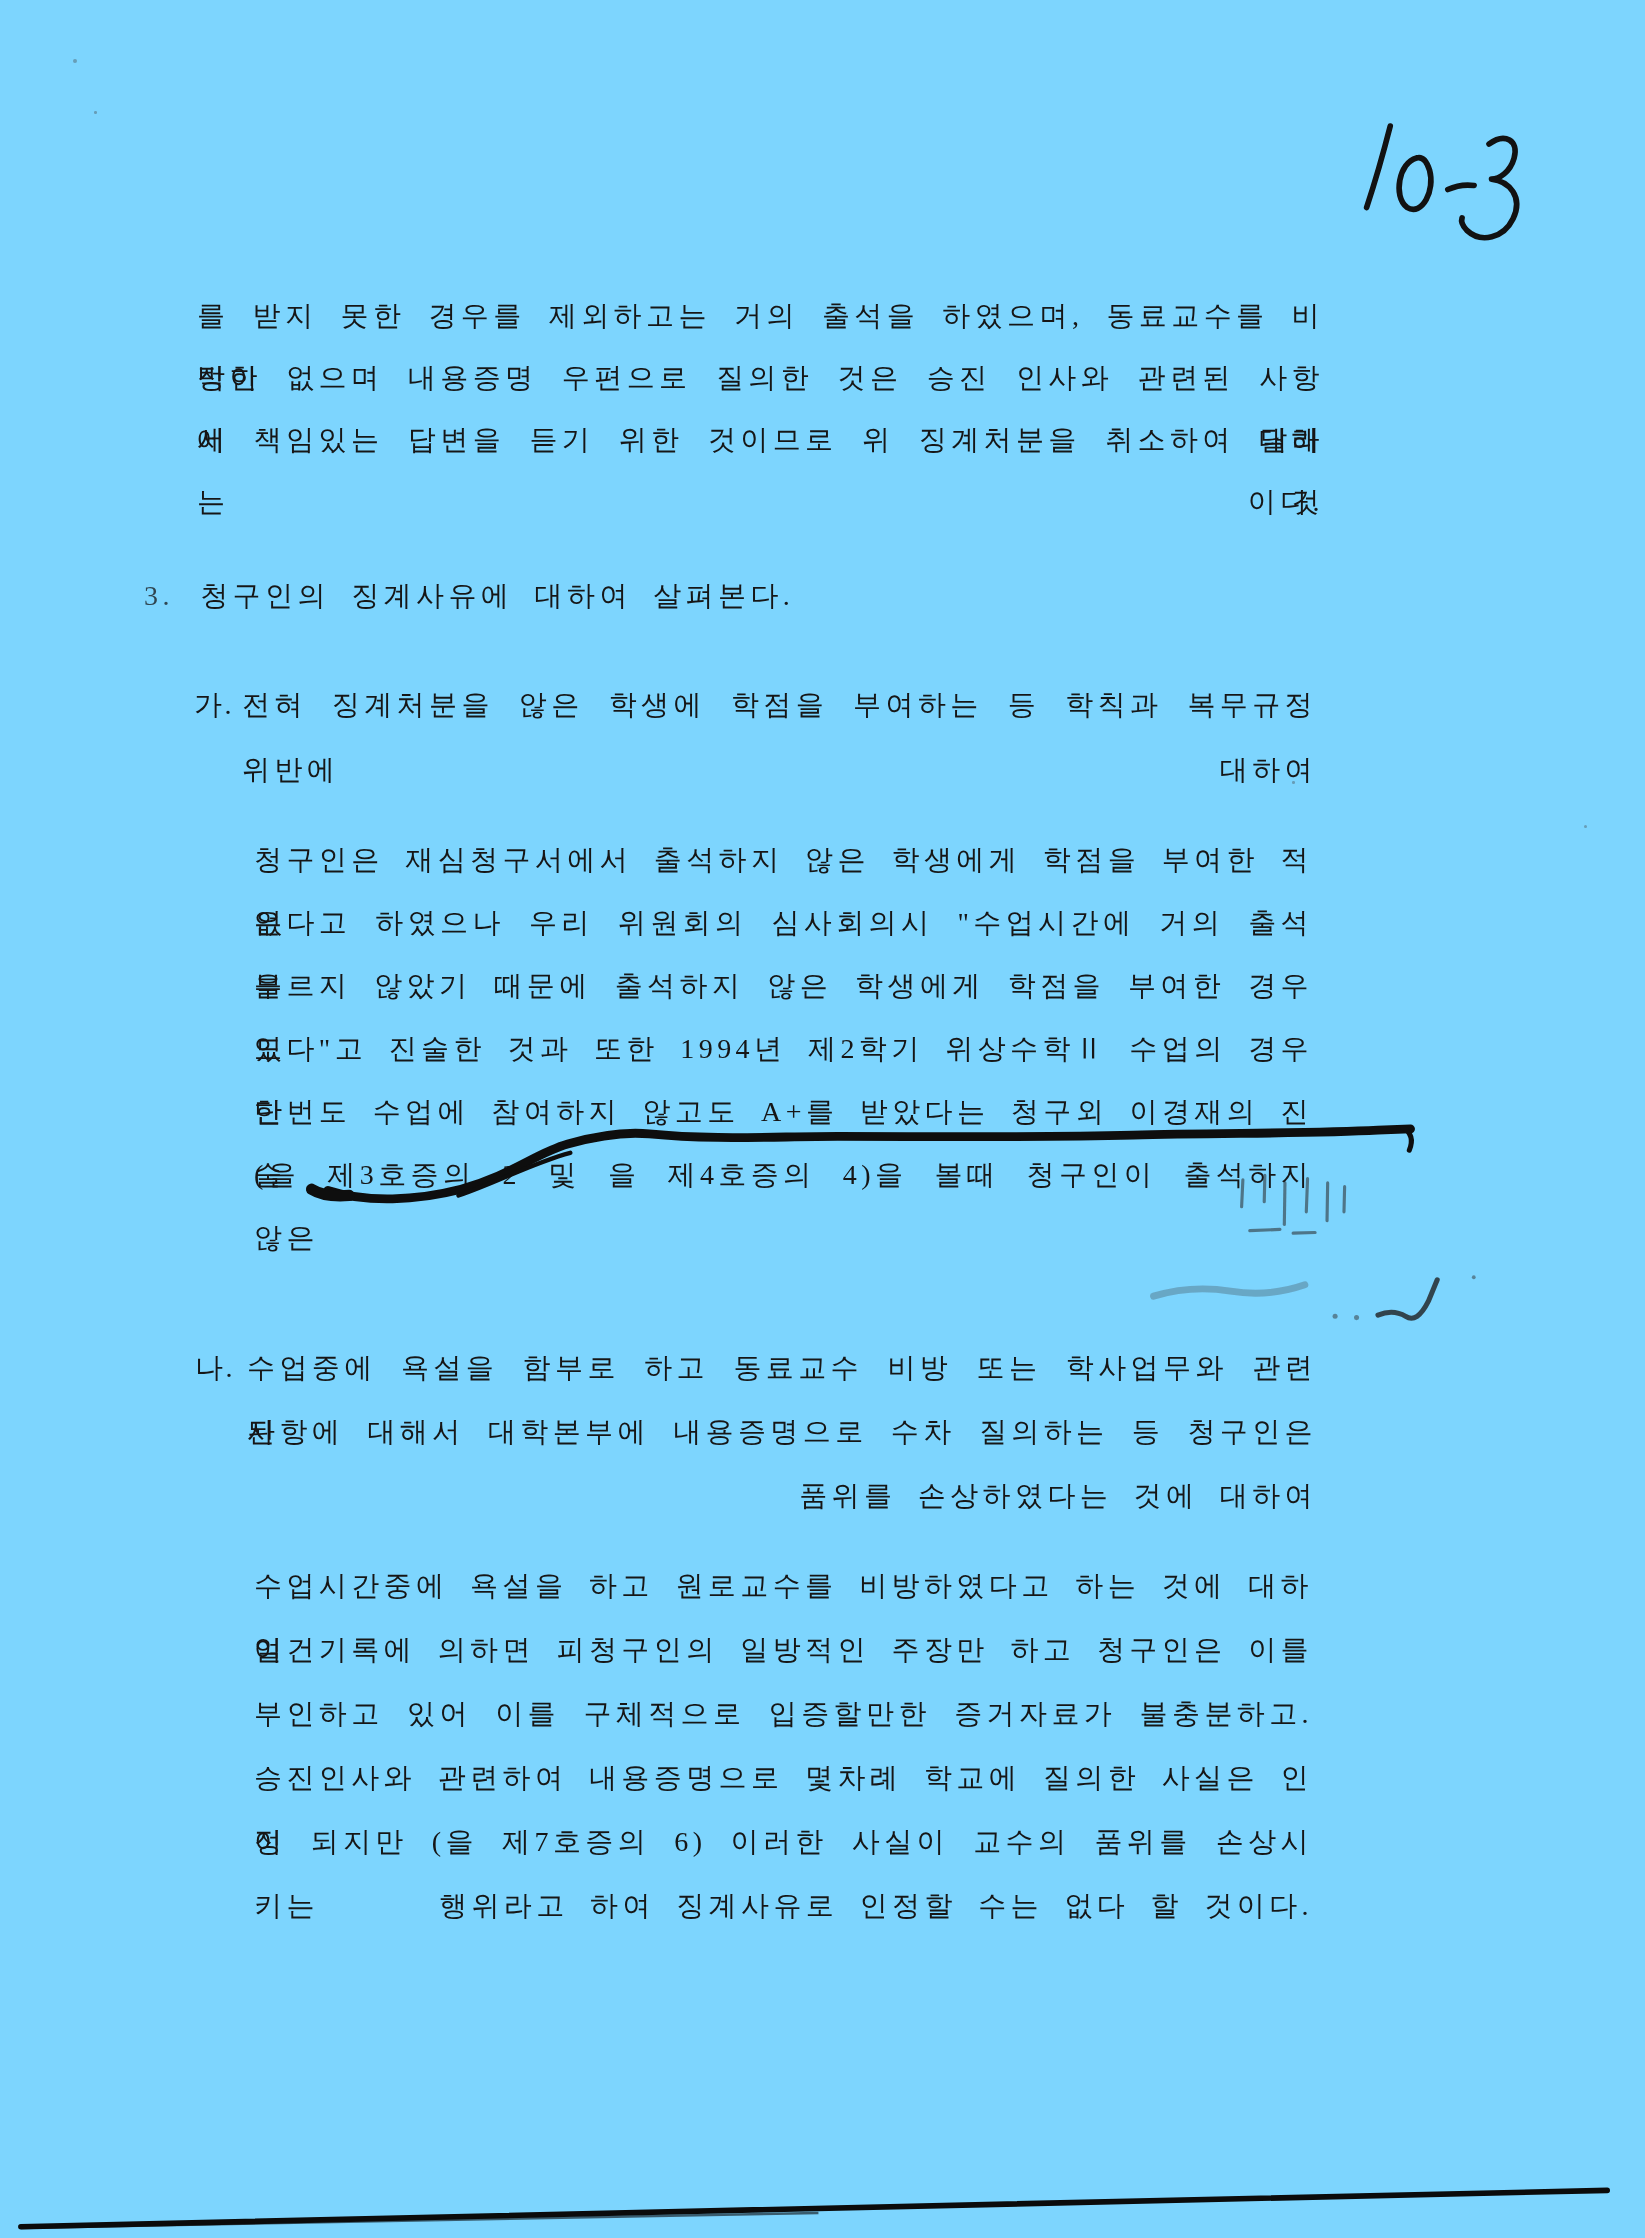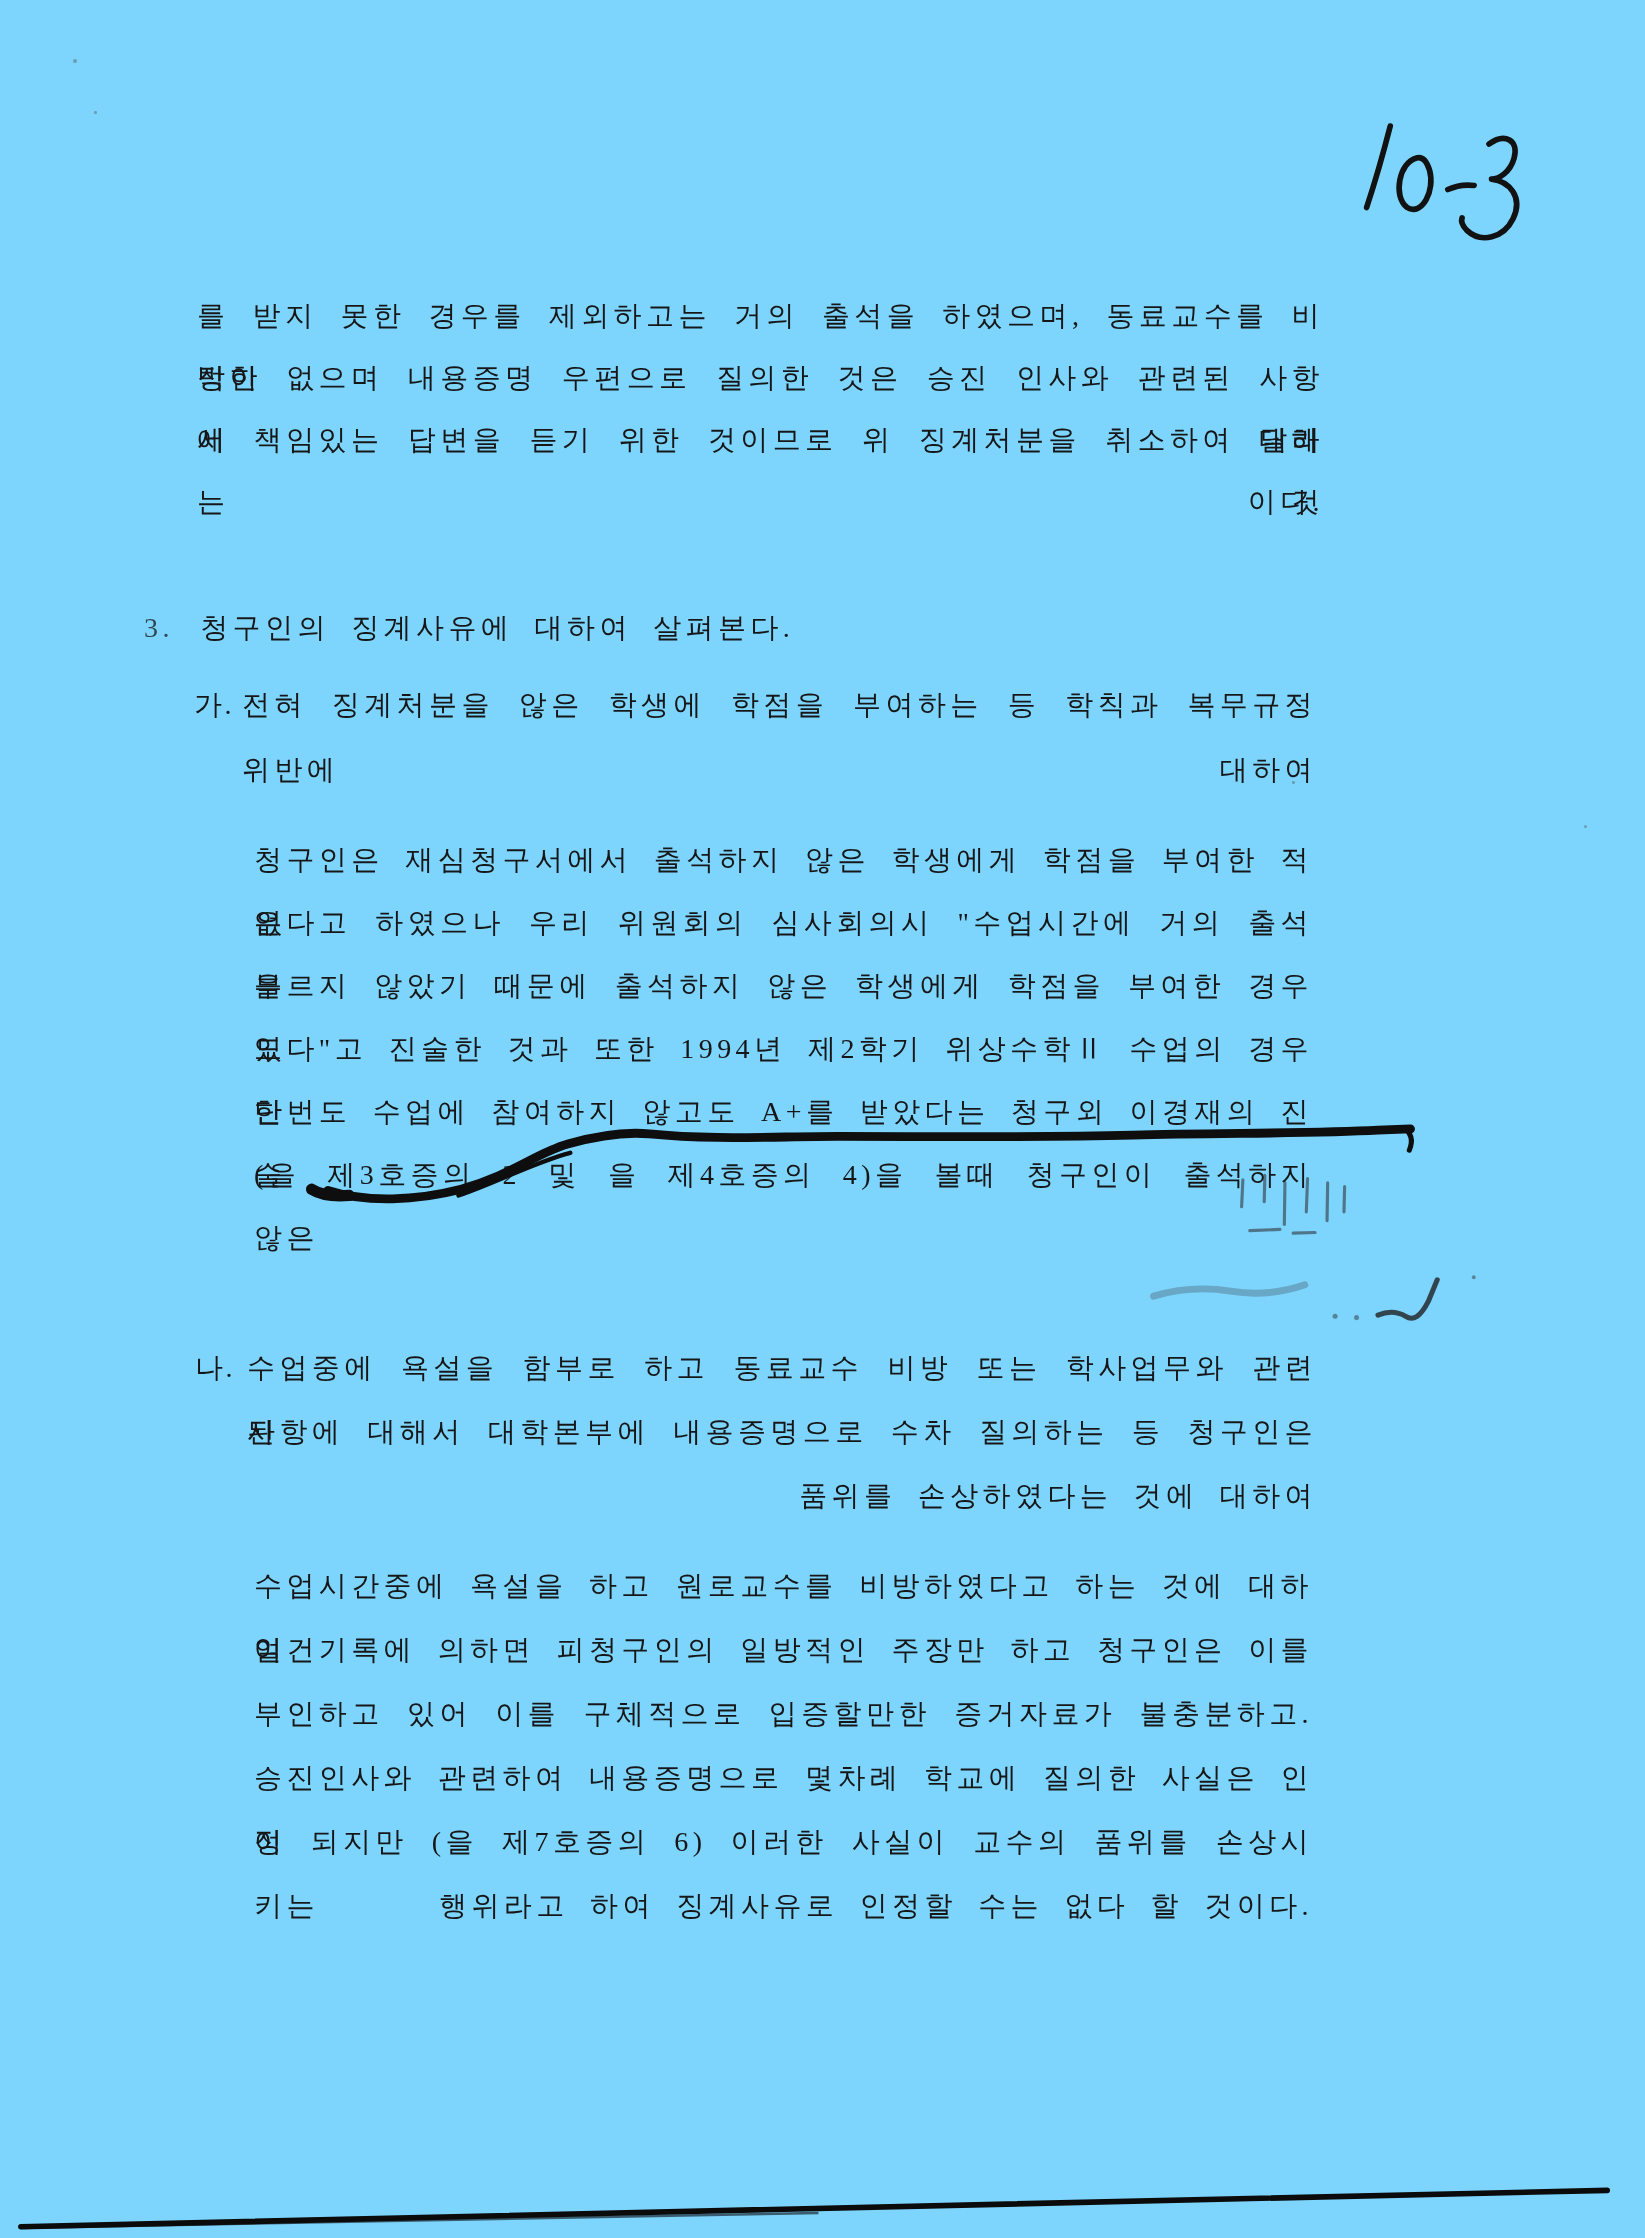--- a/index.html
+++ b/index.html
@@ -67,21 +67,21 @@
 
   <div class="block lh98" style="left:197px;top:285px;width:1127px;">
     <div class="line jl">를 받지 못한 경우를 제외하고는 거의 출석을 하였으며, 동료교수를 비방한</div>
     <div class="line jl">적이 없으며 내용증명 우편으로 질의한 것은 승진 인사와 관련된 사항에 대해</div>
     <div class="line jl">서 책임있는 답변을 듣기 위한 것이므로 위 징계처분을 취소하여 달라는 것</div>
     <div class="line nl">이다.</div>
   </div>
 
   <div class="block sec-row" style="left:144px;top:577px;">
     <span class="sec-marker txt" style="position:static;">3.</span>
-    <span class="txt" style="position:static;margin-top:32px;">청구인의 징계사유에 대하여 살펴본다.</span>
+    <span class="txt" style="position:static;">청구인의 징계사유에 대하여 살펴본다.</span>
   </div>
 
   <div class="block lh104" style="left:242px;top:672px;width:1075px;">
     <span class="marker" style="left:-48px;top:0;line-height:65px;">가.</span>
     <div class="line jl">전혀 징계처분을 않은 학생에 학점을 부여하는 등 학칙과 복무규정 위반에</div>
     <div class="line nl">대하여</div>
   </div>
 
   <div class="block lh100" style="left:254px;top:828px;width:1059px;">
     <div class="line jl">청구인은 재심청구서에서 출석하지 않은 학생에게 학점을 부여한 적은</div>

